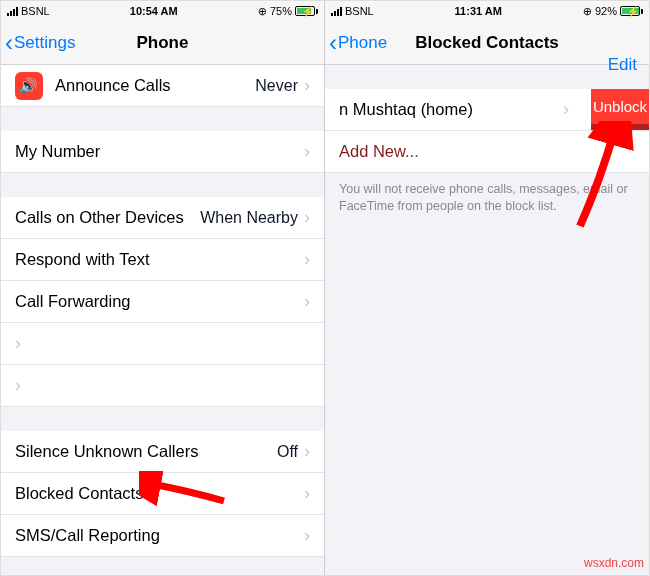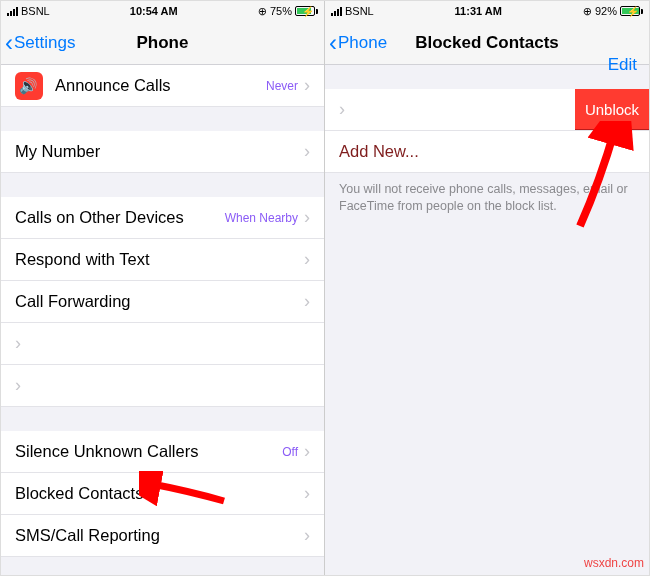--- a/index.html
+++ b/index.html
@@ -50,35 +50,35 @@
   .cell {
     background:#fff; height:42px;
     display:flex; align-items:center;
     padding:0 14px;
     border-bottom:1px solid #e3e3e8;
     font-size:16.5px; color:#000;
     position:relative;
   }
   .cell:first-of-type { border-top:1px solid #e3e3e8;}
   .cell .label { flex:1;}
-  .cell .value { color:#8b5cf6; font-size:12px; margin-right:6px;}
+  .cell .value { color:#0f172a; font-size:16px; margin-right:6px;}
   .chevron { color:#c7c7cc; font-size:18px;}
   .iconbox {
     width:28px; height:28px; border-radius:6px;
     background:#ff3b30; margin-right:12px;
     display:flex; align-items:center; justify-content:center;
   }
   .speaker-icon { color:#fff; font-size:15px;}
   .addnew { color:#7f1d1d;}
   .unblock {
     position:absolute; right:0; top:0; bottom:0;
     background:#ff3b30; color:#fff;
     display:flex; align-items:center; justify-content:center;
-    width:74px; font-size:15px;
-    border-bottom:1px solid #b91c1c;
+    width:58px; font-size:15px;
+    border-bottom:6px solid #b91c1c;
   }
   .footnote { font-size:12.5px; color:#8a8a8e; padding:8px 14px; line-height:1.35;}
   .arrow { position:absolute; pointer-events:none; }
   .watermark {
     position:absolute; right:6px; bottom:6px;
     font-size:12px; color:#ef4444; font-family:Arial,sans-serif;
   }
 </style>
 </head>
 <body>
@@ -212,20 +212,21 @@
         <span class="chev">‹</span>
         <span>Phone</span>
       </div>
       <div class="nav-title">Blocked Contacts</div>
       <div class="nav-right">Edit</div>
     </div>
 
     <div class="group-gap"></div>
 
     <div class="cell" style="padding-right:80px;">
+      <span class="label">n Mushtaq (home)</span>
       <span class="chevron">›</span>
       <div class="unblock">Unblock</div>
     </div>
     <div class="cell">
       <span class="label addnew">Add New...</span>
     </div>
 
     <div class="footnote">You will not receive phone calls, messages, email or FaceTime from people on the block list.</div>
 
     <svg class="arrow" style="left:235px; top:120px;" width="90" height="110">

